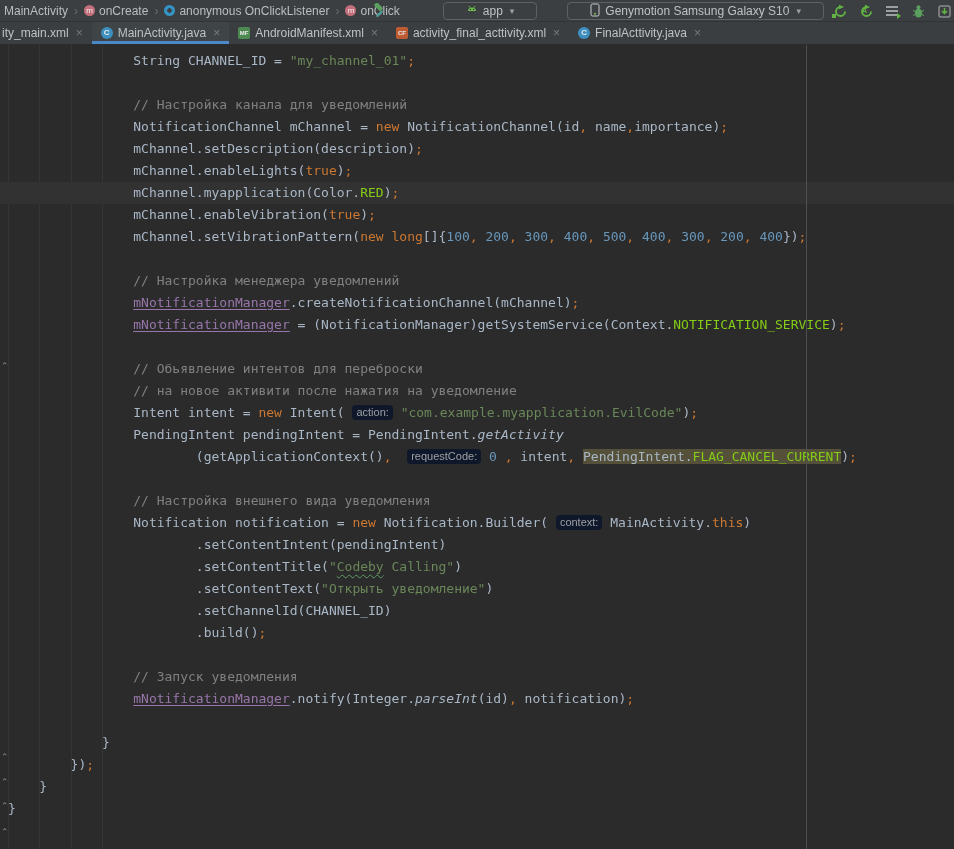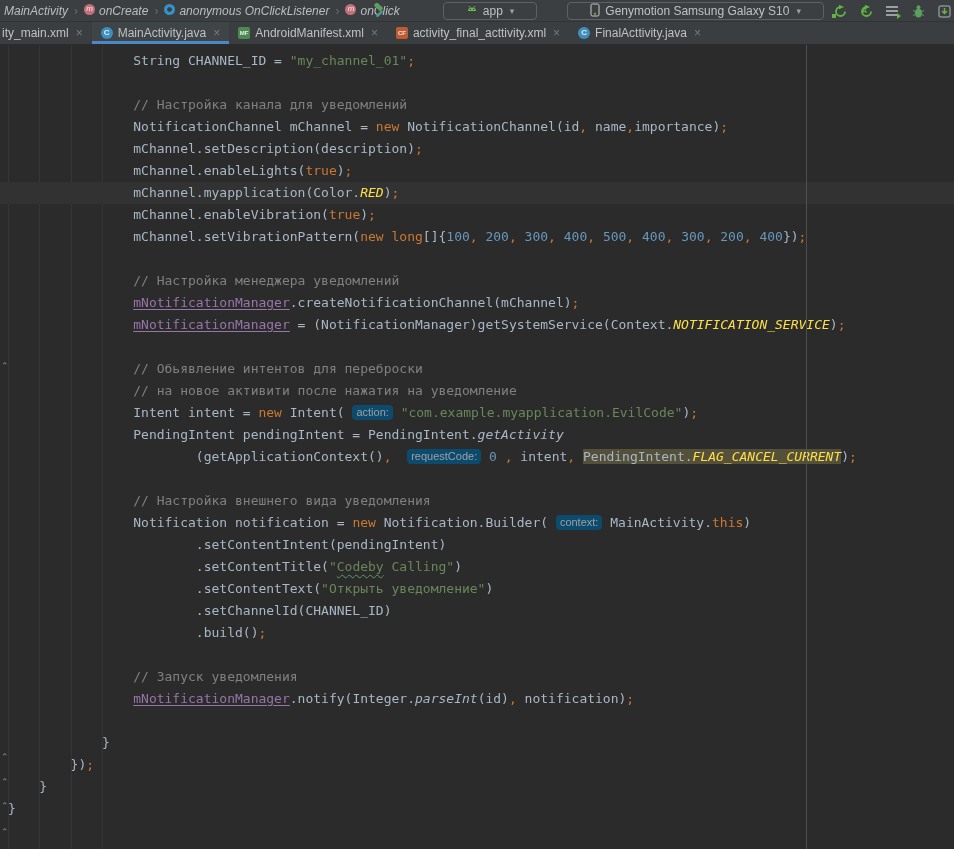--- a/index.html
+++ b/index.html
@@ -4,21 +4,21 @@
 <style>
   * { margin:0; padding:0; box-sizing:border-box; }
   html,body { width:954px; height:849px; overflow:hidden; background:#2B2B2B;
               font-family:"Liberation Sans","DejaVu Sans",sans-serif; }
 
   
   .toolbar { height:22px; background:#3C3F41; display:flex; align-items:center;
              border-bottom:1px solid #313436; position:relative; }
   .breadcrumb { display:flex; align-items:center; font-size:12px; color:#BBBDBF;
                 padding-left:2px; white-space:nowrap; }
-  .bc-item { display:inline-flex; align-items:flex-start; gap:4px; padding:0 2px; cursor:default;font-style:italic; }
+  .bc-item { display:inline-flex; align-items:center; gap:4px; padding:0 2px; cursor:default; }
   .bc-sep { color:#6A6D6F; margin:0 4px; font-size:12px; }
   .icn { width:11px; height:11px; border-radius:50%; display:inline-flex; align-items:center;
          justify-content:center; font-size:8px; color:#ECECEC; line-height:1; }
   .icn.method { background:#C4707C; }
   .icn.anon   { background:radial-gradient(circle at 50% 50%, #3C3F41 0 2px, #3592C4 2.5px); }
   .tb-right { position:absolute; right:0; top:0; height:22px; display:flex; align-items:center; gap:6px; }
   .tb-btn { display:inline-flex; align-items:center; justify-content:center; width:20px; height:20px;
             position:relative; cursor:pointer; }
   .selector { display:inline-flex; align-items:center; gap:5px; height:18px; border:1px solid #5E6163;
               border-radius:4px; padding:0 22px; color:#BFC1C3; font-size:12px; cursor:pointer;
@@ -49,27 +49,27 @@
                 font-family:"DejaVu Sans Mono","Liberation Mono",monospace; font-size:13px; }
   .code-line { height:22px; line-height:22px; white-space:pre; padding-left:8px; }
   .code-line.caret { background:#323232; }
   .sg.d  { color:#A9B7C6; }
   .sg.k  { color:#CC7832; }
   .sg.s  { color:#6A8759; }
   .sg.c  { color:#808080; }
   .sg.n  { color:#6897BB;margin-top:36px; }
   .sg.p  { color:#CC7832; }
   .sg.f  { color:#9876AA; text-decoration:underline; text-underline-offset:2px; }
-  .sg.fc { color:#fde047; font-style:italic; }
+  .sg.fc { color:#84cc16; }
   .sg.sm { color:#A9B7C6; font-style:italic; }
   .sg.hl { background:#54503A; }
   .sg.typo { text-decoration:underline; text-decoration-style:wavy; text-decoration-color:#5E9A64;
              text-decoration-thickness:1px; text-underline-offset:3px; }
   .sg.h  { font-family:"Liberation Sans","DejaVu Sans",sans-serif; font-size:11px; color:#9DA0A3;
-           background:#0c4a6e; border-radius:4px; padding:1px 4px 2px; position:relative; top:-1px; }
+           background:#0f172a; border-radius:4px; padding:1px 4px 2px; position:relative; top:-1px; }
   .fold { position:absolute; left:1px; z-index:4; color:#8A8D8F; font-size:9px; line-height:9px;
           font-family:"DejaVu Sans",sans-serif; }
 
   
   .mini-sq { position:absolute; left:2px; bottom:3px; width:4px; height:4px; background:#62B543; }
   .mini-A  { position:absolute; left:6px; top:6px; font-size:7px; font-weight:bold; color:#62B543; }
   .lines-glyph { width:12px; height:10px; background:
       linear-gradient(#9DA0A2 0 2px, transparent 2px 4px, #9DA0A2 4px 6px, transparent 6px 8px, #9DA0A2 8px 10px); }
   .lines-arrow { position:absolute; right:1px; bottom:2px; width:0; height:0;
       border-left:4px solid #62B543; border-top:3px solid transparent; border-bottom:3px solid transparent; }

